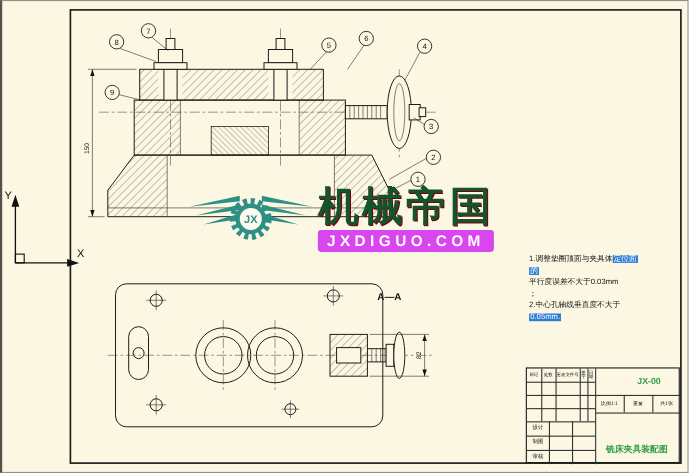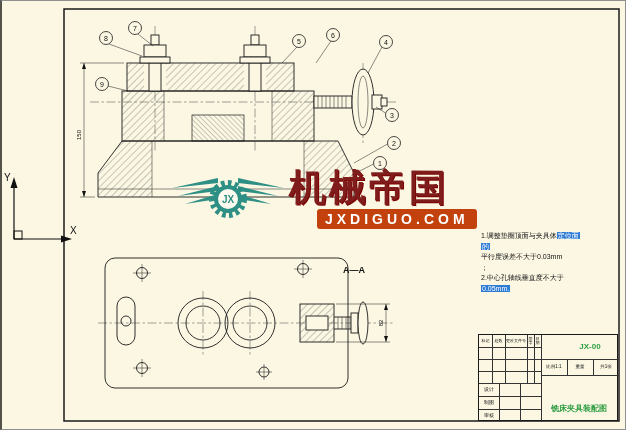--- a/index.html
+++ b/index.html
@@ -21,24 +21,24 @@
   .bln{fill:#fbf7e3;stroke:#1a1a1a;stroke-width:0.8;}
   .blntxt{font-size:7px;fill:#111;text-anchor:middle;}
   .dimtxt{font-size:6px;fill:#111;text-anchor:middle;}
   .sectxt{font-size:9px;font-weight:700;fill:#111;text-anchor:middle;}
   .ucs{stroke:#111;stroke-width:1.2;fill:none;}
   .ucsr{fill:none;stroke:#111;stroke-width:1;}
   .ucstxt{font-size:10px;fill:#111;}
 
   
   .wm{position:absolute;left:170px;top:168px;display:flex;align-items:center;gap:5px;}
-  .wm-brand{font-weight:700;font-size:37px;color:#7f1d1d;letter-spacing:3px;line-height:1;
+  .wm-brand{font-weight:700;font-size:37px;color:#14532d;letter-spacing:3px;line-height:1;
             text-shadow:1px 1px 0 #7d0000;white-space:nowrap;}
-  .wm-bar{margin-top:3px;background:#c2410c;color:#ffffff;font-weight:700;font-size:14px;
-          letter-spacing:4px;text-align:center;padding:2px 8px;border-radius:3px;white-space:nowrap;margin-left:28px;}
+  .wm-bar{margin-top:3px;background:#d946ef;color:#ffffff;font-weight:700;font-size:14px;
+          letter-spacing:4px;text-align:center;padding:2px 8px;border-radius:3px;white-space:nowrap;}
   .wm-mono{font-size:10px;font-weight:700;fill:#2e8f85;text-anchor:middle;}
 
   
   .tech{position:absolute;left:479px;top:230px;width:116px;color:#111;}
   .tech-title{font-size:10.5px;font-weight:700;text-align:center;margin-bottom:3px;}
   .tech-line{font-size:7px;line-height:1.5;}
   .hl{background:#2e7cd6;color:#fff;padding:0 1px;}
 
   
   .tb{position:absolute;left:476px;top:333px;width:140px;height:87px;

